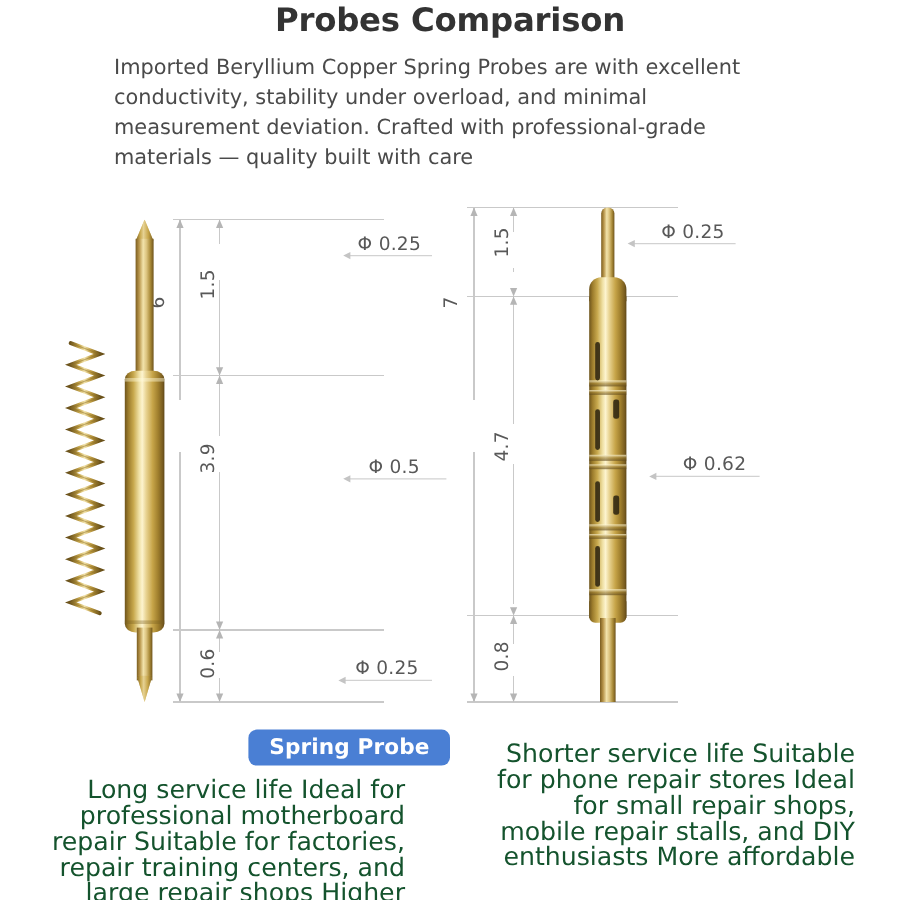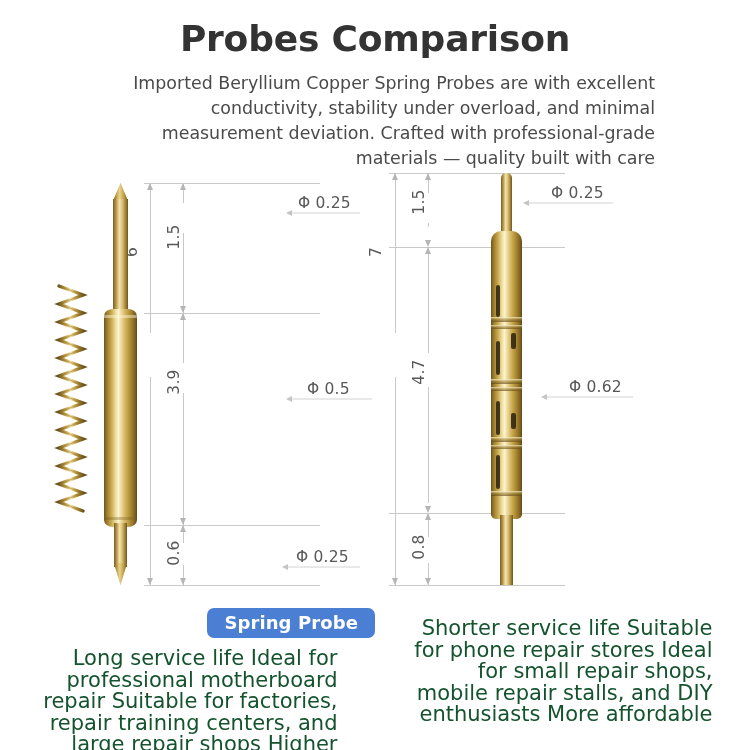--- a/index.html
+++ b/index.html
@@ -18,31 +18,31 @@
   }
 
   
   #header {
     position: absolute;
     left: 0; top: 0;
     width: 750px;
   }
   #page-title {
     margin: 0;
-    padding-top: 18px;
+    padding-top: 2px;
     text-align: center;
-    font-size: 36px;
+    font-size: 27px;
     font-weight: 700;
     letter-spacing: -0.2px;
     color: #333333;
   }
   #intro-paragraph {
     margin: 12px auto 0 auto;
     width: 560px;
-    text-align: right;
+    text-align: left;
     font-size: 17.4px;
     line-height: 25px;
     color: #4a4a4a;
   }
 
   
   #diagram {
     position: absolute;
     left: 0;
     top: 165px;

